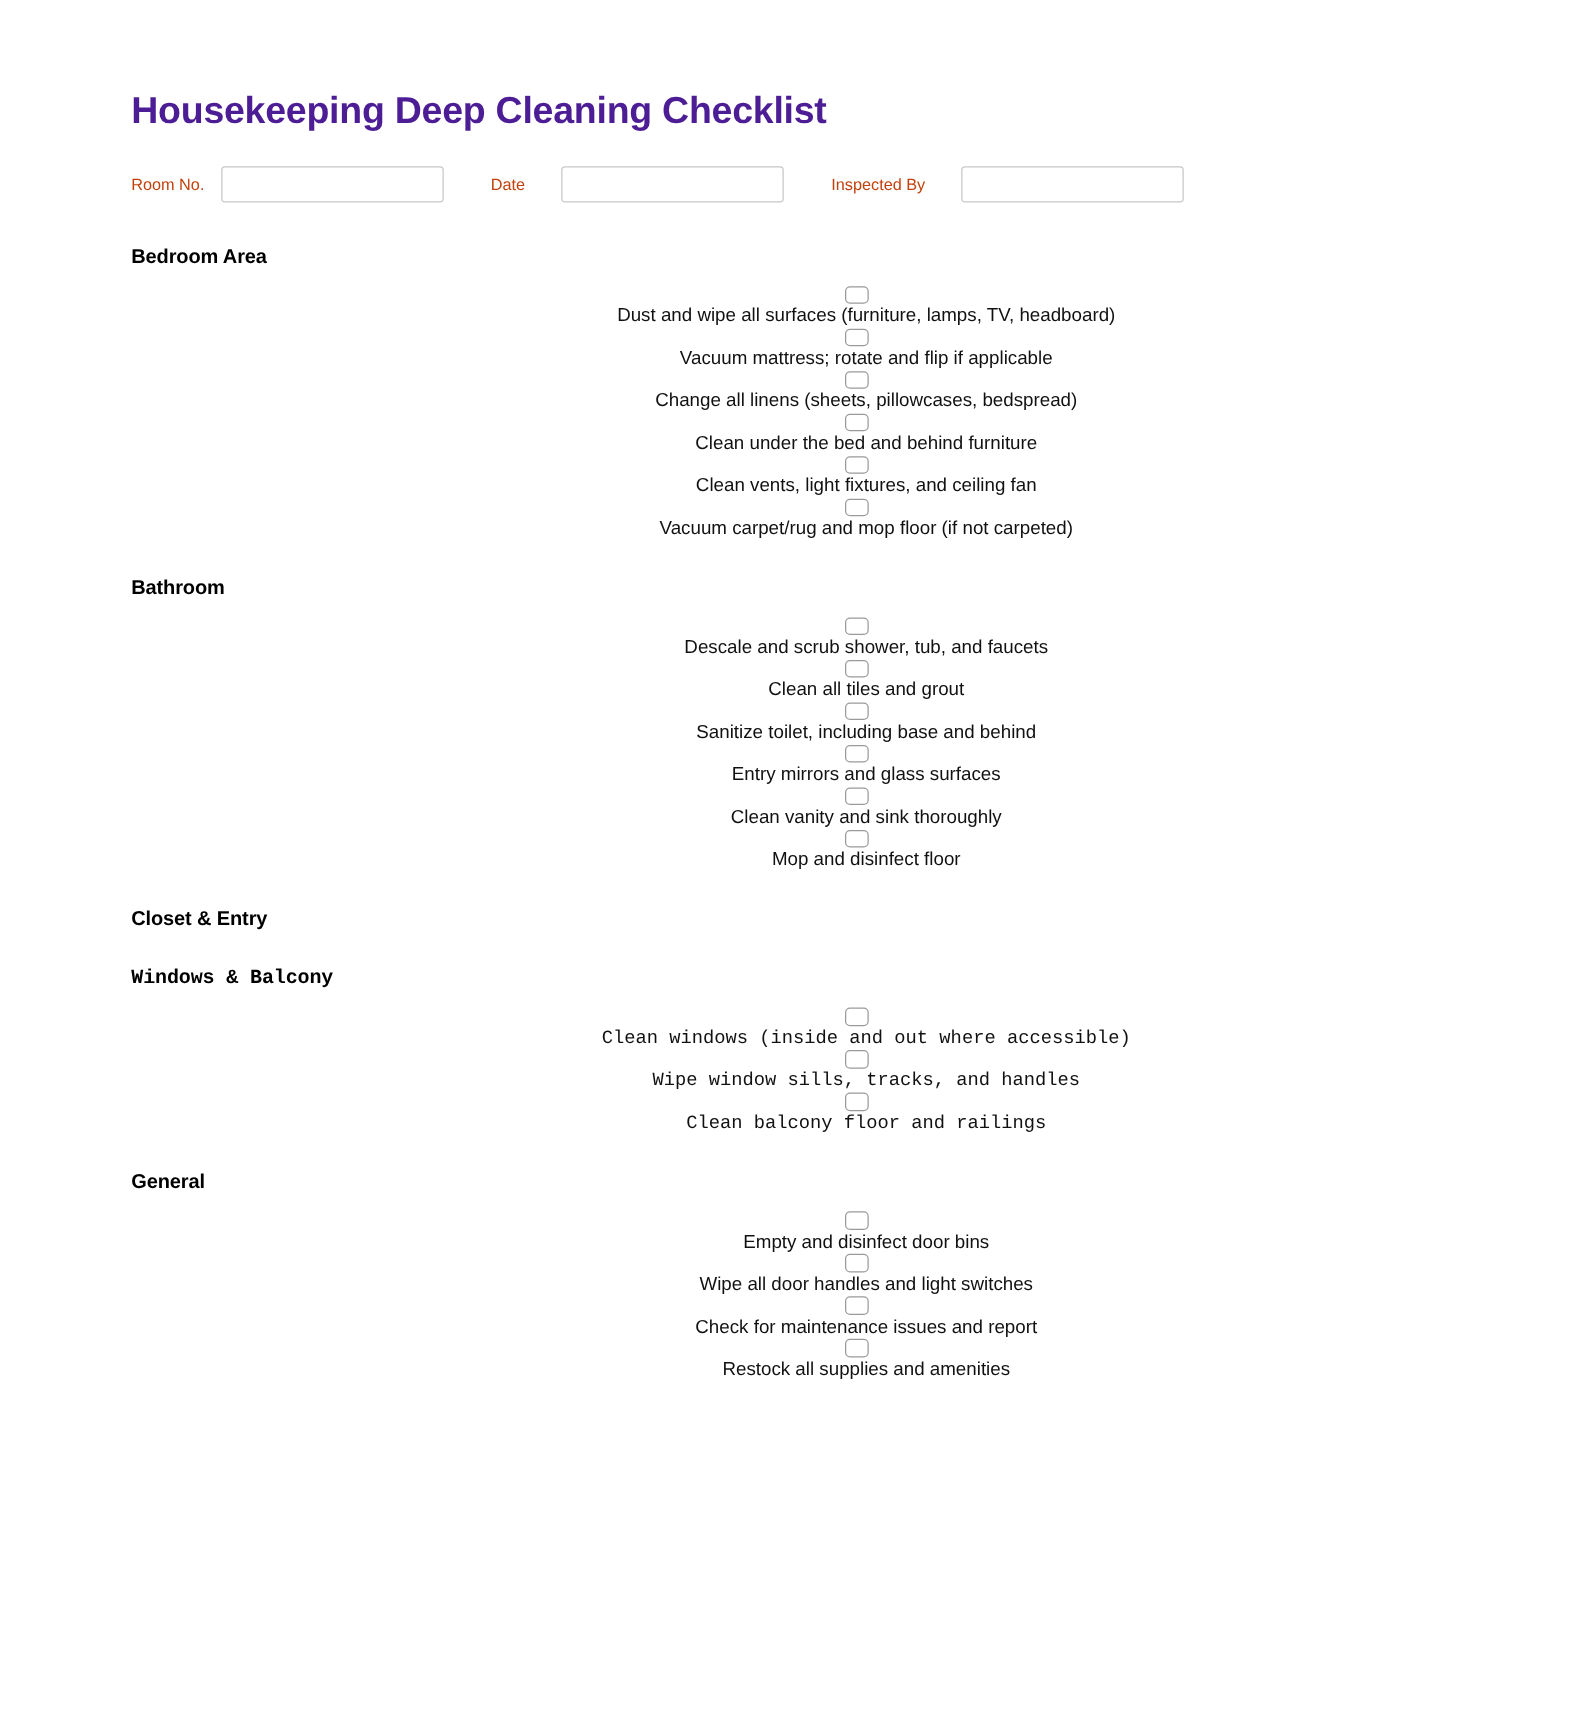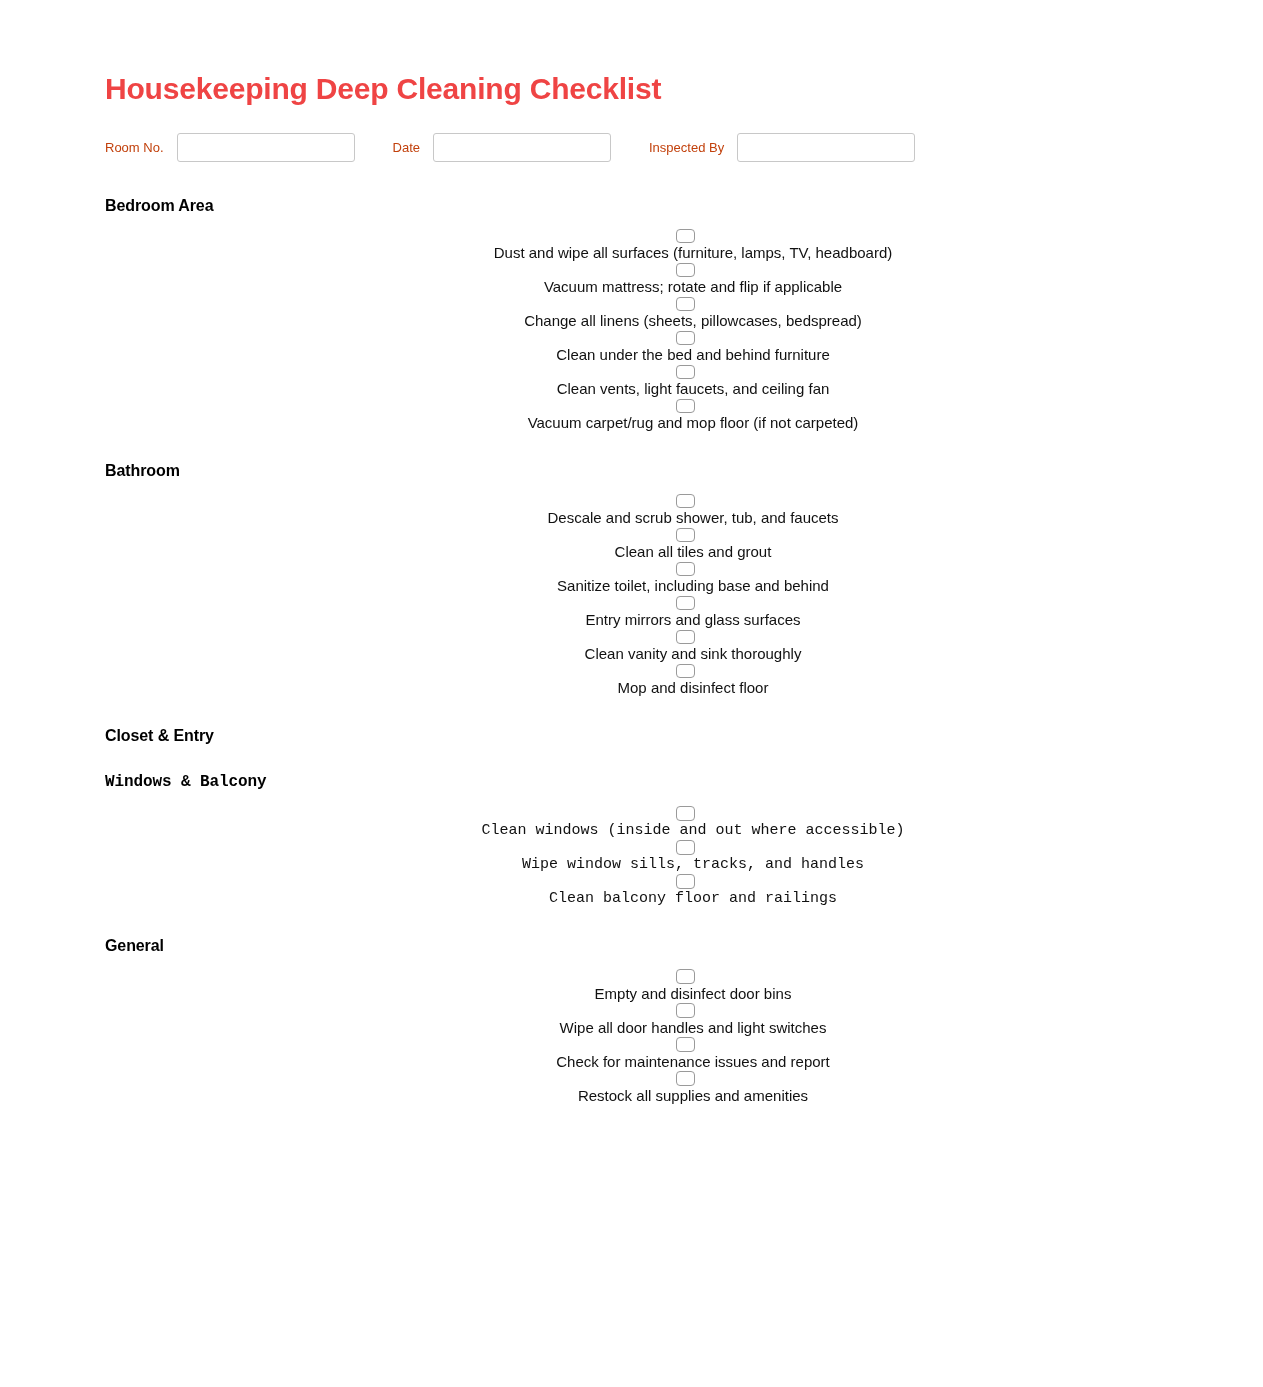--- a/index.html
+++ b/index.html
@@ -17,33 +17,34 @@
   }
   .page {
     padding: 72px 0 0 105px;
   }
   .doc-title {
     font-size: 30px;
     font-weight: bold;
     letter-spacing: -0.2px;
     margin: 0 0 26px 0;
     line-height: 1.15;
-    color: #ef4444;
+    color: #4c1d95;
   }
   .meta-row {
     display: flex;
     align-items: center;
     margin-bottom: 34px;
   }
   .meta-field {
     display: flex;
     align-items: center;
   }
   .meta-field + .meta-field {
     margin-left: 38px;
+    gap: 16px;
   }
   .meta-label {
     font-size: 13px;
     color: #c2410c;
     margin-right: 13px;
     white-space: nowrap;
   }
   .meta-input {
     width: 178px;
     height: 29px;
@@ -141,21 +142,21 @@
       <li class="check-item">
         <span class="checkbox"></span>
         <span class="check-label">Change all linens (sheets, pillowcases, bedspread)</span>
       </li>
       <li class="check-item">
         <span class="checkbox"></span>
         <span class="check-label">Clean under the bed and behind furniture</span>
       </li>
       <li class="check-item">
         <span class="checkbox"></span>
-        <span class="check-label">Clean vents, light faucets, and ceiling fan</span>
+        <span class="check-label">Clean vents, light fixtures, and ceiling fan</span>
       </li>
       <li class="check-item">
         <span class="checkbox"></span>
         <span class="check-label">Vacuum carpet/rug and mop floor (if not carpeted)</span>
       </li>
     </ul>
   </section>
 
   <section class="section sec-gap-bathroom">
     <h2 class="section-heading">Bathroom</h2>

